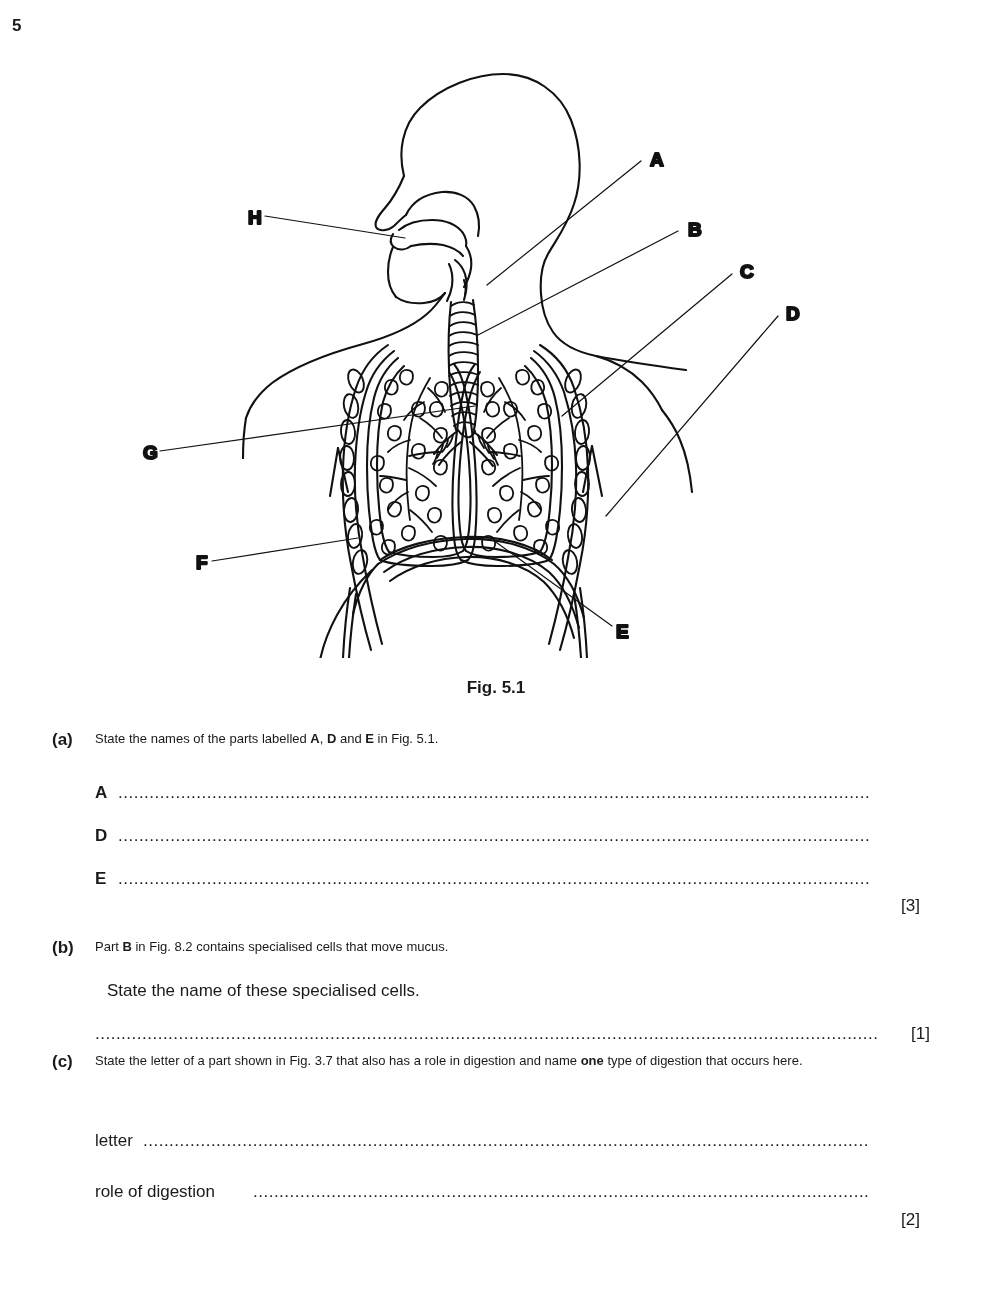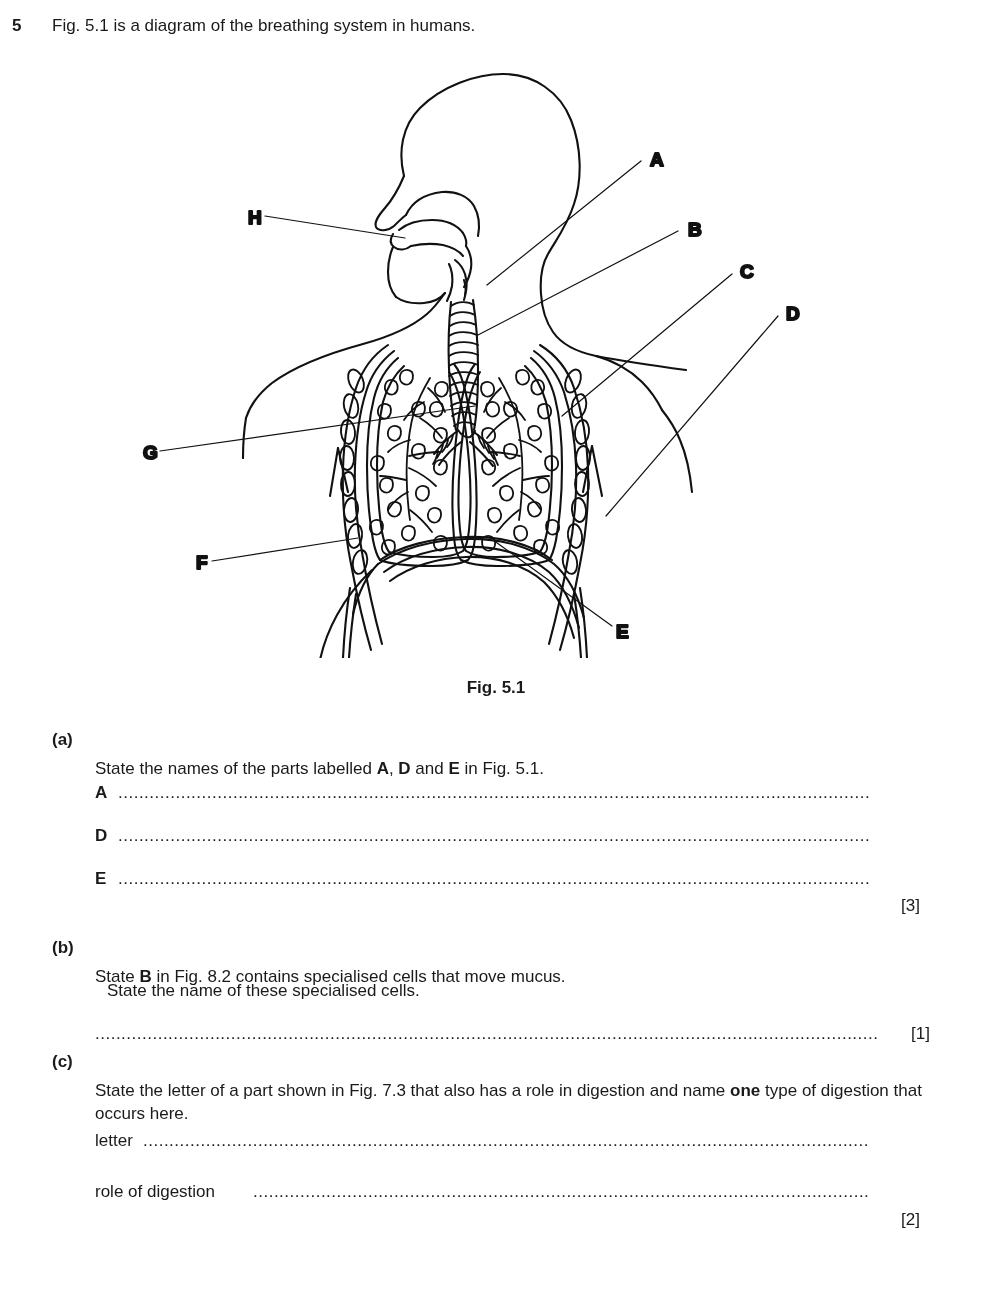--- a/index.html
+++ b/index.html
@@ -67,23 +67,22 @@
   .part-label {
     position: absolute;
     left: 52px;
     font-size: 17px;
     font-weight: bold;
   }
   .part-text {
     position: absolute;
     left: 95px;
     width: 855px;
-    font-size: 17px;
+    font-size: 13px;
     line-height: 1.35;
-    margin-top: 28px;
   }
   .sub-text {
     position: absolute;
     left: 95px;
     width: 855px;
     font-size: 17px;
     margin-left: 12px;
   }
   .ans-letter {
     position: absolute;
@@ -122,21 +121,20 @@
     font-size: 19px;
     font-weight: bold;
     fill: #111111;
   }
 </style>
 </head>
 <body>
 
 <div class="q-header">
   <span class="q-number">5</span>
-  <span class="q-stem">Fig. 5.1 is a diagram of the breathing system in humans.</span>
 </div>
 
 <div class="figure-wrap">
   <svg width="992" height="610" viewBox="0 0 992 610" xmlns="http://www.w3.org/2000/svg">
     <g fill="none" stroke="#111111" stroke-width="2.1" stroke-linecap="round" stroke-linejoin="round">
 
       <path d="
         M 404,128
         C 398,104 402,78 420,60
         C 442,38 476,26 503,26
@@ -522,33 +520,33 @@
 
   <span class="ans-letter" style="top:139px;">E</span>
   <span class="dots" style="top:139px; left:118px; width:752px;">........................................................................................................................................................................</span>
 
   <span class="marks" style="top:166px; left:880px; width:40px;">[3]</span>
 </div>
 
 <div class="qpart" style="top:938px; height:110px;">
   <span class="part-label" style="top:0;">(b)</span>
   <div class="part-text" style="top:0;">
-    <span>State </span><b>B</b><span> in Fig. 8.2 contains specialised cells that move mucus.</span>
+    <span>Part </span><b>B</b><span> in Fig. 8.2 contains specialised cells that move mucus.</span>
   </div>
 
   <div class="sub-text" style="top:43px;">State the name of these specialised cells.</div>
 
   <span class="dots" style="top:86px; left:95px; width:783px;">.......................................................................................................................................................</span>
   <span class="marks" style="top:86px; left:890px; width:40px;">[1]</span>
 </div>
 
 <div class="qpart" style="top:1052px; height:190px;">
   <span class="part-label" style="top:0;">(c)</span>
   <div class="part-text" style="top:0;">
-    <span>State the letter of a part shown in Fig. 7.3 that also has a role in digestion and name </span><b>one</b><span> type of digestion that occurs here.</span>
+    <span>State the letter of a part shown in Fig. 3.7 that also has a role in digestion and name </span><b>one</b><span> type of digestion that occurs here.</span>
   </div>
 
   <span class="ans-prefix" style="top:79px;">letter</span>
   <span class="dots" style="top:79px; left:143px; width:727px;">..................................................................................................................................................................</span>
 
   <span class="ans-prefix" style="top:130px;">role of digestion</span>
   <span class="dots" style="top:130px; left:253px; width:617px;">......................................................................................................................................................</span>
 
   <span class="marks" style="top:158px; left:880px; width:40px;">[2]</span>
 </div>

